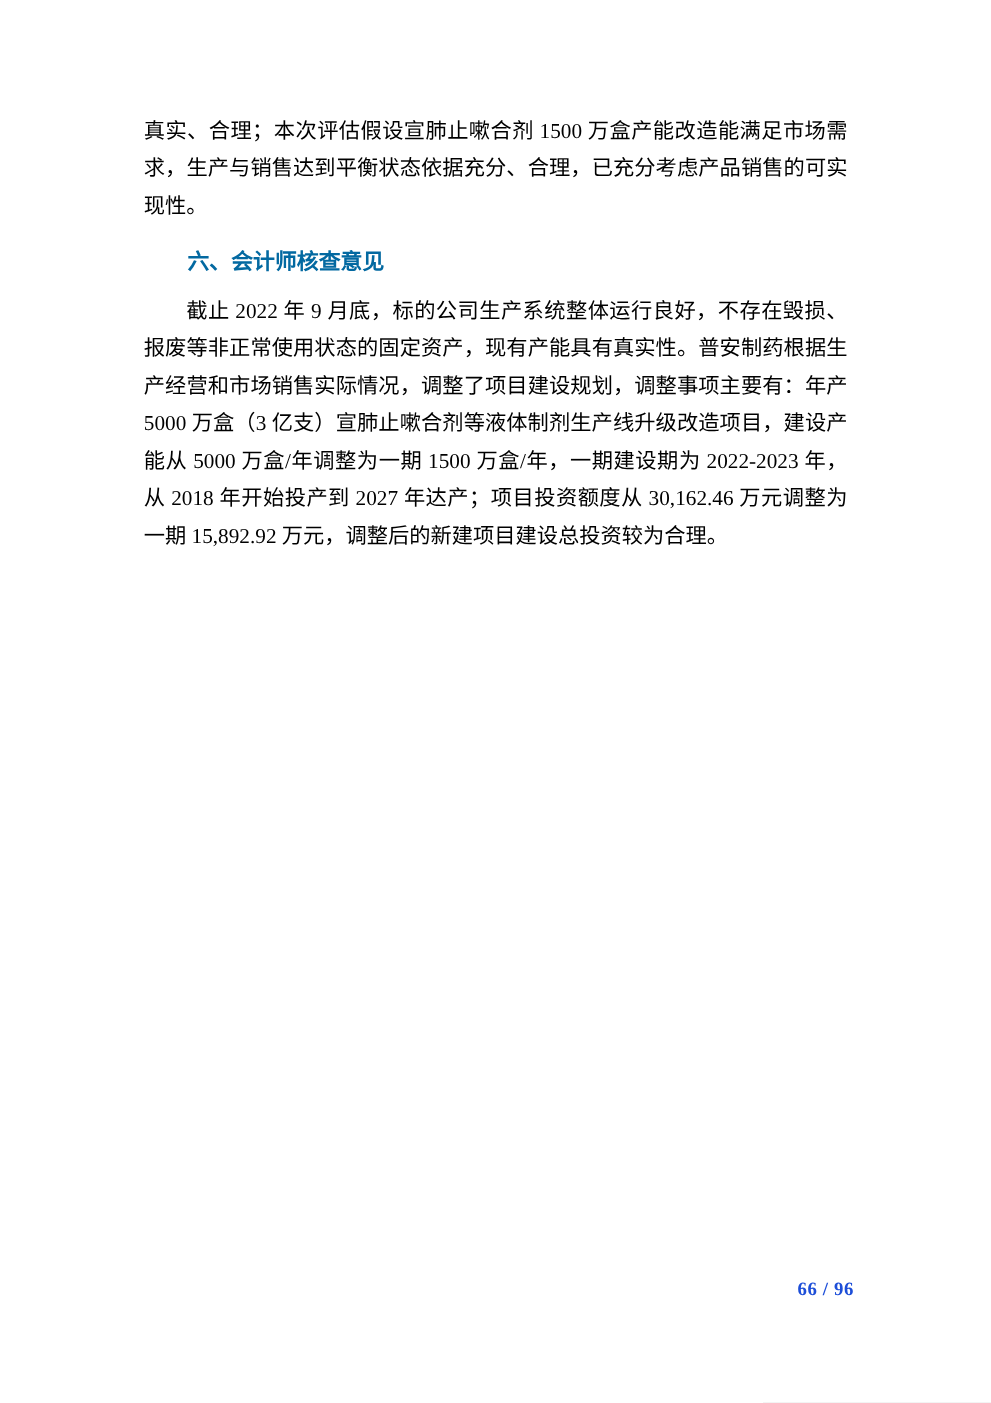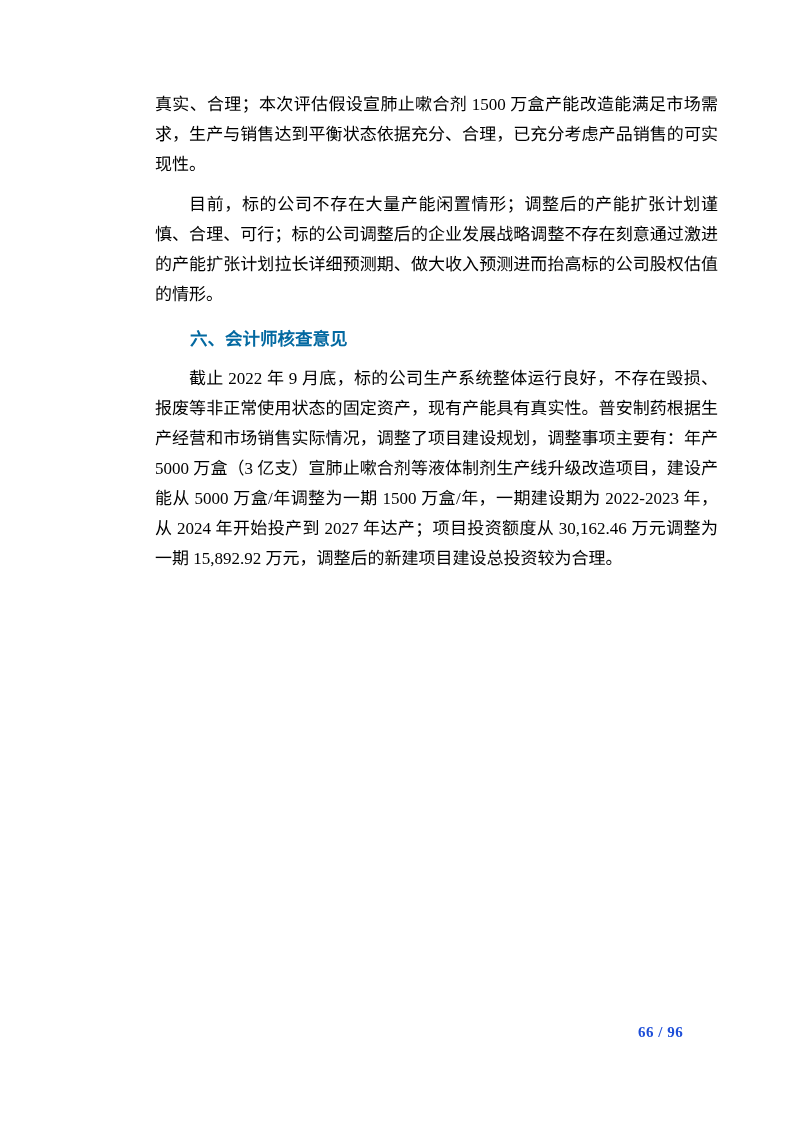--- a/index.html
+++ b/index.html
@@ -14,21 +14,20 @@
     margin: 0 auto;
     background: #ffffff;
     color: #000000;
     overflow: hidden;
   }
   .content {
     position: absolute;
     left: 115px;
     top: 90px;
     width: 563px;
-    margin-left: 40px;
   }
   .para {
     margin: 0 0 10px 0;
     font-family: "Liberation Serif", "DejaVu Serif", serif;
     font-size: 17px;
     line-height: 30px;
     text-align: justify;
     text-justify: inter-ideograph;
     color: #000000;
   }
@@ -54,18 +53,17 @@
     color: #1d4ed8;
     letter-spacing: 0.5px;
   }
 </style>
 </head>
 <body>
 
 <div class="page">
   <div class="content">
     <p class="para">真实、合理；本次评估假设宣肺止嗽合剂 1500 万盒产能改造能满足市场需求，生产与销售达到平衡状态依据充分、合理，已充分考虑产品销售的可实现性。</p>
-    <p class="para indent">目前，标的公司不存在大量产能闲置情形；调整后的产能扩张计划谨慎、合理、可行；标的公司调整后的企业发展战略调整不存在刻意通过激进的产能扩张计划拉长详细预测期、做大收入预测进而抬高标的公司股权估值的情形。</p>
     <h2 class="heading">六、会计师核查意见</h2>
-    <p class="para indent">截止 2022 年 9 月底，标的公司生产系统整体运行良好，不存在毁损、报废等非正常使用状态的固定资产，现有产能具有真实性。普安制药根据生产经营和市场销售实际情况，调整了项目建设规划，调整事项主要有：年产 5000 万盒（3 亿支）宣肺止嗽合剂等液体制剂生产线升级改造项目，建设产能从 5000 万盒/年调整为一期 1500 万盒/年，一期建设期为 2022-2023 年，从 2024 年开始投产到 2027 年达产；项目投资额度从 30,162.46 万元调整为一期 15,892.92 万元，调整后的新建项目建设总投资较为合理。</p>
+    <p class="para indent">截止 2022 年 9 月底，标的公司生产系统整体运行良好，不存在毁损、报废等非正常使用状态的固定资产，现有产能具有真实性。普安制药根据生产经营和市场销售实际情况，调整了项目建设规划，调整事项主要有：年产 5000 万盒（3 亿支）宣肺止嗽合剂等液体制剂生产线升级改造项目，建设产能从 5000 万盒/年调整为一期 1500 万盒/年，一期建设期为 2022-2023 年，从 2018 年开始投产到 2027 年达产；项目投资额度从 30,162.46 万元调整为一期 15,892.92 万元，调整后的新建项目建设总投资较为合理。</p>
   </div>
   <div class="page-footer">66 / 96</div>
 </div>
 
 </body></html>

